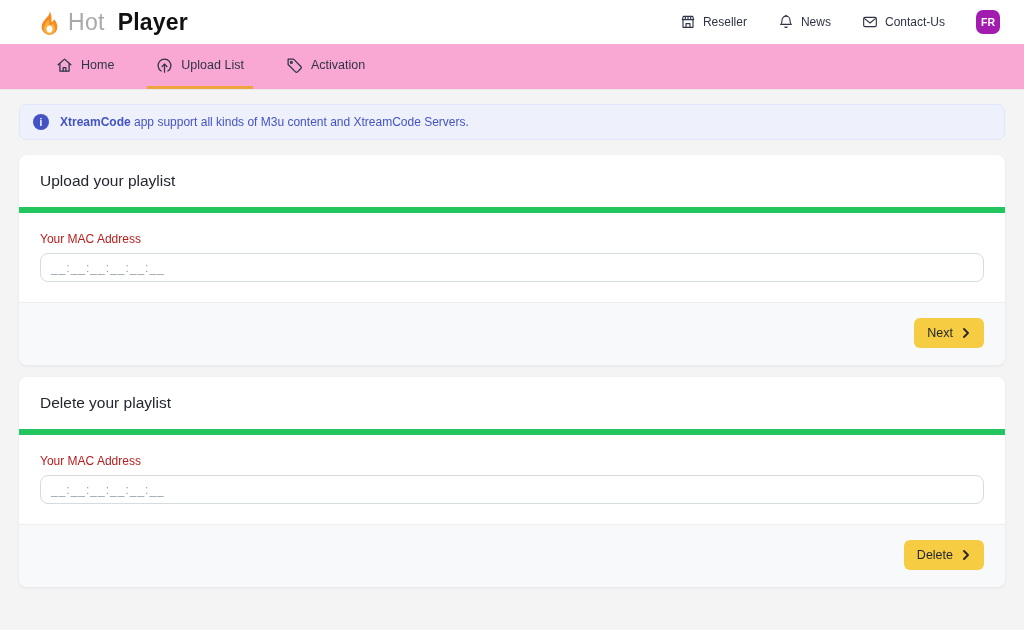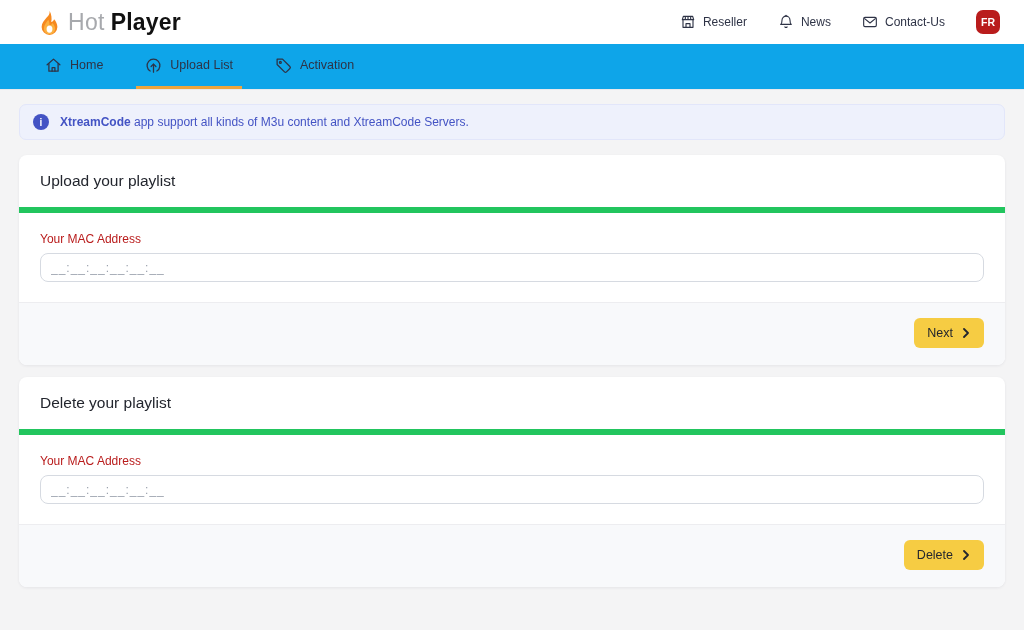--- a/index.html
+++ b/index.html
@@ -14,40 +14,40 @@
 
   
   .header {
     height:44px; background:#fff;
     display:flex; justify-content:space-between;
     padding:0 24px 0 36px;
   }
   .brand { display:flex; align-items:center; cursor:pointer; }
   .brand-flame { width:27px; height:27px; margin-right:5px; }
   .brand-hot { font-size:23px; font-weight:400; color:#a7a9ad; letter-spacing:.3px; }
-  .brand-player { font-size:23px; font-weight:800; color:#111; margin-left:6px; letter-spacing:.2px; }
+  .brand-player { font-size:23px; font-weight:800; color:#111; margin-left:13px; letter-spacing:.2px; }
 
   .header-links { display:flex; align-items:center; gap:31px; }
   .hlink {
     display:flex; align-items:center; gap:7px;
     font-size:12px; color:#2e3346; cursor:pointer;
   }
   .hlink svg { display:block; }
   .badge-fr {
     width:24px; height:24px; border-radius:7px;
-    background:#b91c1c; color:#fff;
+    background:#a21caf; color:#fff;
     font-size:10.5px; font-weight:700;
     display:flex; align-items:center; justify-content:center;
     cursor:pointer;
   }
 
   
   .nav {
-    background:#0ea5e9; border-bottom:1px solid #e9e9ec;
-    display:flex; gap:24px; padding:0 36px; height:46px;
+    background:#f9a8d4; border-bottom:1px solid #e9e9ec;
+    display:flex; gap:24px; padding:0 47px; height:46px;
   }
   .nav-item {
     display:flex; align-items:center; gap:8px;
     font-size:12.5px; color:#2e3346;
     padding:0 9px; cursor:pointer;
     border-bottom:3px solid transparent;
   }
   .nav-item.active { border-bottom-color:#efa53c; }
   .nav-item svg { display:block; }
 

